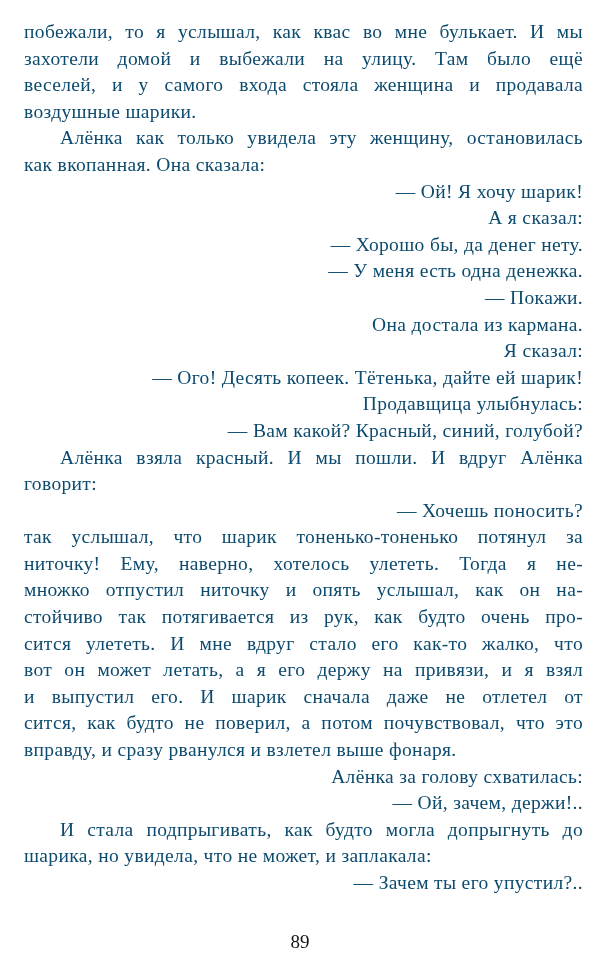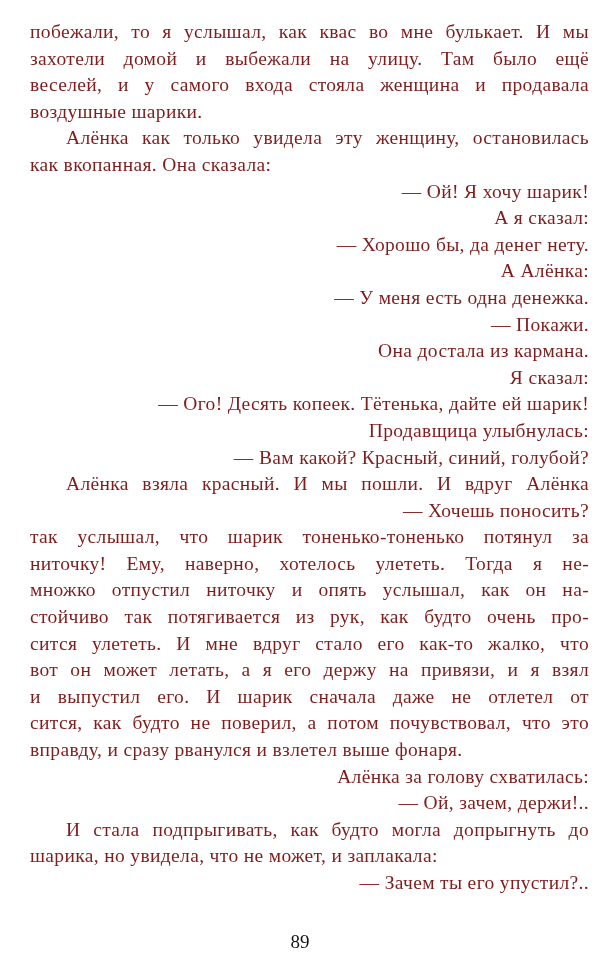--- a/index.html
+++ b/index.html
@@ -1,22 +1,21 @@
 <!DOCTYPE html>
 <html><head>
 <meta charset="utf-8">
 <style>
   html, body { margin: 0; padding: 0; background: #ffffff; }
   body { width: 600px; height: 977px; position: relative; overflow: hidden; }
   .page {
     position: absolute; left: 24px; top: 19px; width: 559px;
     font-family: "Liberation Serif", "DejaVu Serif", serif;
-    font-size: 19.5px; line-height: 26.6px; color: #7f1d1d;
+    font-size: 19.5px; line-height: 26.6px; color: #0c4a6e;
     letter-spacing: 0.35px;
-    margin-left: 6px;
   }
   .line { height: 26.6px; white-space: nowrap; }
   .just { text-align: justify; text-align-last: justify; }
   .ind { padding-left: 36px; text-align: right; }
   .pageno {
     position: absolute; left: 0; width: 600px; top: 931px;
     text-align: center;
     font-family: "Liberation Serif", "DejaVu Serif", serif;
     font-size: 19px; color: #151515;
   }
@@ -27,29 +26,29 @@
 <div class="page" id="page-body">
     <div class="line just">побежали, то я услышал, как квас во мне булькает. И мы</div>
     <div class="line just">захотели домой и выбежали на улицу. Там было ещё</div>
     <div class="line just">веселей, и у самого входа стояла женщина и продавала</div>
     <div class="line">воздушные шарики.</div>
     <div class="line just ind">Алёнка как только увидела эту женщину, остановилась</div>
     <div class="line">как вкопанная. Она сказала:</div>
     <div class="line ind">— Ой! Я хочу шарик!</div>
     <div class="line ind">А я сказал:</div>
     <div class="line ind">— Хорошо бы, да денег нету.</div>
-    <div class="line ind">А Алёнка:</div>
     <div class="line ind">— У меня есть одна денежка.</div>
     <div class="line ind">— Покажи.</div>
     <div class="line ind">Она достала из кармана.</div>
     <div class="line ind">Я сказал:</div>
     <div class="line ind">— Ого! Десять копеек. Тётенька, дайте ей шарик!</div>
     <div class="line ind">Продавщица улыбнулась:</div>
     <div class="line ind">— Вам какой? Красный, синий, голубой?</div>
     <div class="line just ind">Алёнка взяла красный. И мы пошли. И вдруг Алёнка</div>
+    <div class="line">говорит:</div>
     <div class="line ind">— Хочешь поносить?</div>
     <div class="line just">так услышал, что шарик тоненько-тоненько потянул за</div>
     <div class="line just">ниточку! Ему, наверно, хотелось улететь. Тогда я не-</div>
     <div class="line just">множко отпустил ниточку и опять услышал, как он на-</div>
     <div class="line just">стойчиво так потягивается из рук, как будто очень про-</div>
     <div class="line just">сится улететь. И мне вдруг стало его как-то жалко, что</div>
     <div class="line just">вот он может летать, а я его держу на привязи, и я взял</div>
     <div class="line just">и выпустил его. И шарик сначала даже не отлетел от</div>
     <div class="line just">сится, как будто не поверил, а потом почувствовал, что это</div>
     <div class="line">вправду, и сразу рванулся и взлетел выше фонаря.</div>

